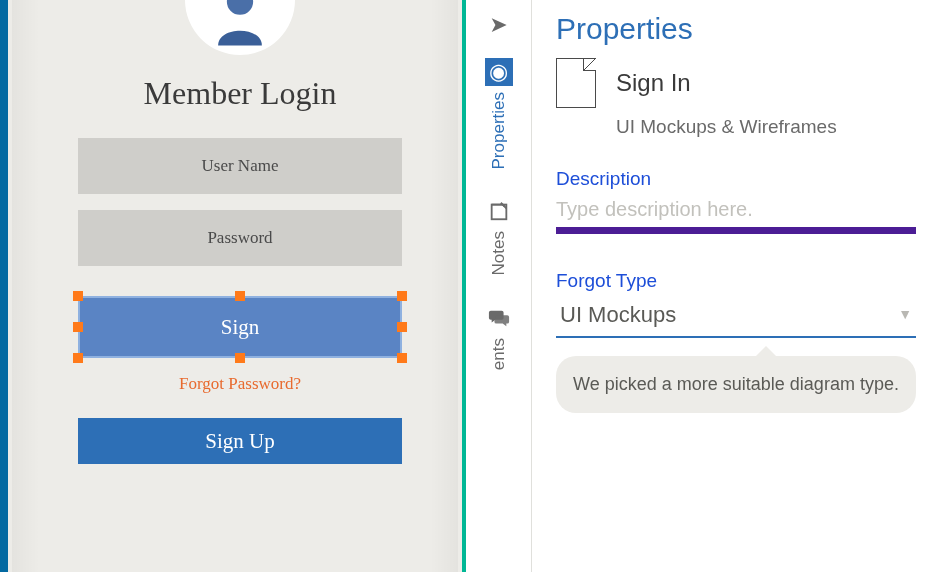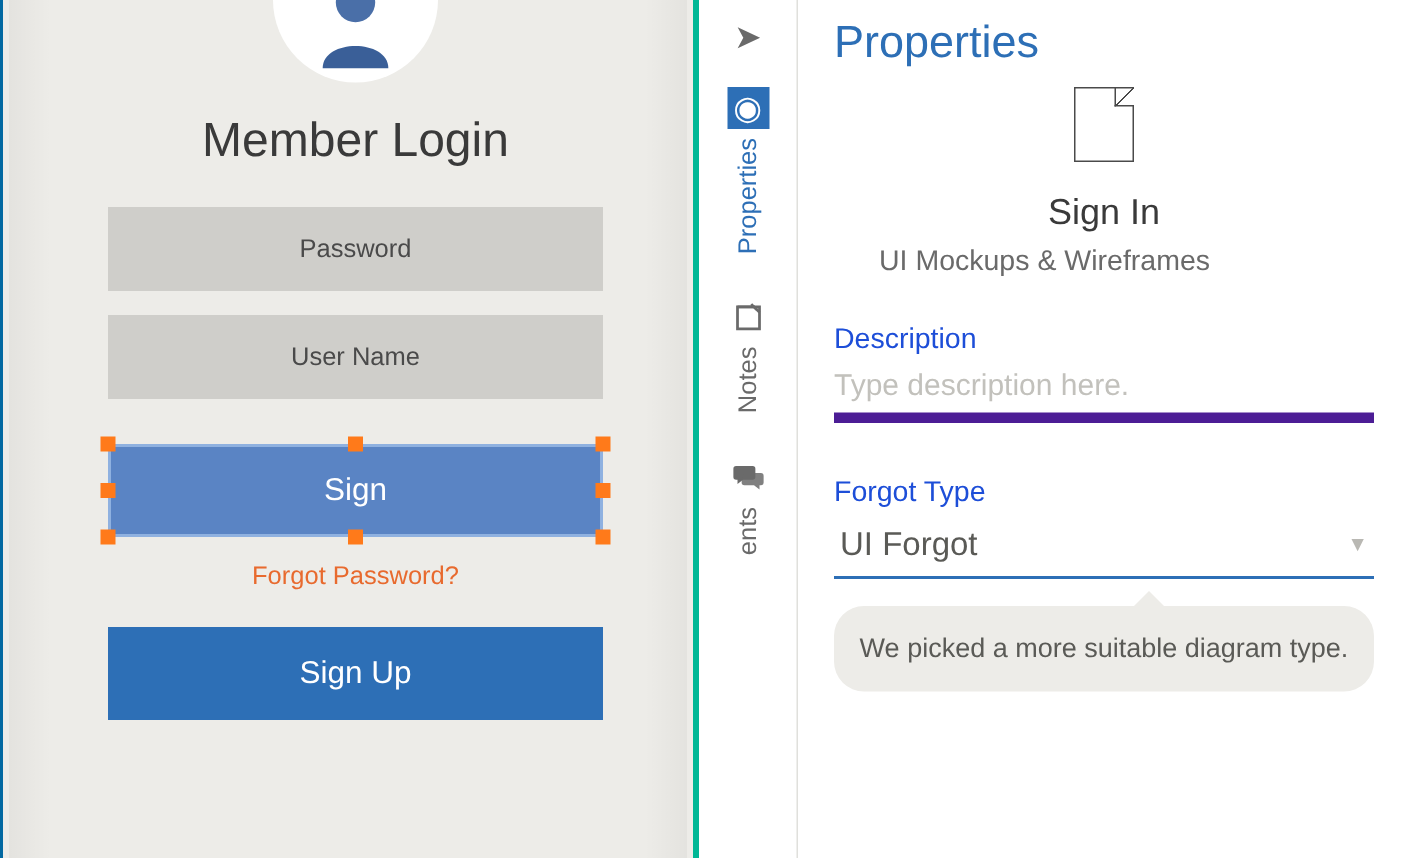--- a/index.html
+++ b/index.html
@@ -5,23 +5,24 @@
     * { margin: 0; padding: 0; box-sizing: border-box; }
     body {
       font-family: -apple-system, BlinkMacSystemFont, "Segoe UI", "Helvetica Neue", Arial, sans-serif;
       width: 940px; height: 572px; overflow: hidden;
       display: flex;
     }
     
     .canvas {
       width: 466px; height: 572px;
       background: #edece8;
-      border-left: 2px solid #0369a1;
+      border-left: 8px solid #0369a1;
       border-right: 4px solid #00b795;
       position: relative;
+      font-family: Liberation Serif, serif;
     }
     .paper-edge-left, .paper-edge-right {
       position: absolute; top: 0; bottom: 0; width: 28px;
       background: linear-gradient(to right, rgba(0,0,0,0.04), rgba(0,0,0,0));
     }
     .paper-edge-left { left: 4px; }
     .paper-edge-right {
       right: 4px;
       background: linear-gradient(to left, rgba(0,0,0,0.04), rgba(0,0,0,0));
     }
@@ -57,21 +58,21 @@
     .btn-primary.selected { border: 2px solid #8fb1e0; }
     .handle {
       position: absolute; width: 10px; height: 10px; background: #ff7a1a;
     }
     .h-tl{top:-5px;left:-5px} .h-tm{top:-5px;left:50%;margin-left:-5px}
     .h-tr{top:-5px;right:-5px} .h-ml{top:50%;margin-top:-5px;left:-5px}
     .h-mr{top:50%;margin-top:-5px;right:-5px} .h-bl{bottom:-5px;left:-5px}
     .h-bm{bottom:-5px;left:50%;margin-left:-5px} .h-br{bottom:-5px;right:-5px}
     .forgot { text-align:center; color:#e86a2e; font-size:17px; margin-bottom:24px; }
     .btn-signup {
-      background:#2d6fb6; height:62px; display:flex;
+      background:#2d6fb6; height:46px; display:flex;
       align-items:center; justify-content:center; color:#fff; font-size:21px;
     }
 
     
     .vtabs {
       width: 66px; height: 572px; background: #fff;
       border-right: 1px solid #e0e0dc;
       display: flex; flex-direction: column; align-items: center;
       padding-top: 6px;
     }
@@ -89,29 +90,29 @@
     .vtab.active .vtab-label { color: #2d6fb6; }
     .vtab.mini { padding: 6px 0; }
     .arrow-collapse { font-size: 22px; color:#6a6a6a; }
 
     
     .panel {
       flex: 1; height: 572px; background:#fff; padding: 12px 24px 0 24px;
       position: relative; overflow: hidden;
     }
     .panel-title { color:#2d6fb6; font-size: 30px; font-weight: 400; margin-bottom: 12px; }
-    .doc-row { display:flex; align-items:center; gap:20px; margin-bottom:8px;flex-direction:column; }
+    .doc-row { display:flex; align-items:center; gap:20px; margin-bottom:8px; }
     .doc-icon { width:40px;height:50px;border:1px solid #4a4a4a; position:relative; }
     .doc-icon::before {
       content:""; position:absolute; top:-1px; right:-1px; width:12px; height:12px;
       background: linear-gradient(135deg, transparent 49%, #4a4a4a 50%, #4a4a4a 53%, #fff 54%);
       border-bottom:1px solid #4a4a4a; border-left:1px solid #4a4a4a;
     }
     .doc-name { font-size:24px; color:#3a3a3a; }
-    .doc-sub { margin-left:30px; font-size:19px; color:#6a6a6a; margin-bottom:30px; }
+    .doc-sub { margin-left:60px; font-size:19px; color:#6a6a6a; margin-bottom:30px; }
     .field-label { font-size:19px; color:#1d4ed8; margin-bottom:4px; }
     .underline-input {
       border:none; border-bottom:7px solid #4c1d95; width:100%;
       font-size:20px; color:#3a3a3a; padding: 4px 0 6px 0; outline:none;
       font-family:inherit; background:transparent;
     }
     .underline-input::placeholder { color:#c2c1bc; }
     .desc-group{ margin-bottom: 36px; }
     .select-wrap { position:relative; }
     .select-val {
@@ -139,24 +140,24 @@
   <div class="paper-edge-right"></div>
   <div class="login-card">
     <div class="avatar">
       <svg viewBox="0 0 64 64">
         <circle cx="32" cy="18" r="12" fill="#4a6fa8"></circle>
         <path d="M12 58 C12 40, 52 40, 52 58 Z" fill="#3a5f98"></path>
       </svg>
     </div>
     <div class="title">Member Login</div>
     <div class="field">
+      <span>User Name</span>
+    </div>
+    <div class="field">
       <span>Password</span>
-    </div>
-    <div class="field">
-      <span>User Name</span>
     </div>
     <div class="toolbar-mini">
       <span style="color:#bbb">A</span>
       <span style="width:12px;height:12px;background:#e8a05a;display:inline-block"></span>
       <span style="color:#bbb">⚭</span>
       <span style="width:10px;height:10px;border:1px dotted #bbb;display:inline-block"></span>
     </div>
     <div class="selected-wrap">
       <div class="btn-primary selected">
         <span>Sign</span>
@@ -217,20 +218,20 @@
   <div class="doc-sub">UI Mockups &amp; Wireframes</div>
 
   <div class="desc-group">
     <div class="field-label">Description</div>
     <input class="underline-input" placeholder="Type description here." style="">
   </div>
 
   <div>
     <div class="field-label">Forgot Type</div>
     <div class="select-wrap">
-      <div class="select-val">UI Forgot</div>
+      <div class="select-val">UI Mockups</div>
       <div class="select-caret">▼</div>
     </div>
     <div class="tooltip">
       <span>We picked a more suitable diagram type.</span>
     </div>
   </div>
 </div>
 
 </body></html>

